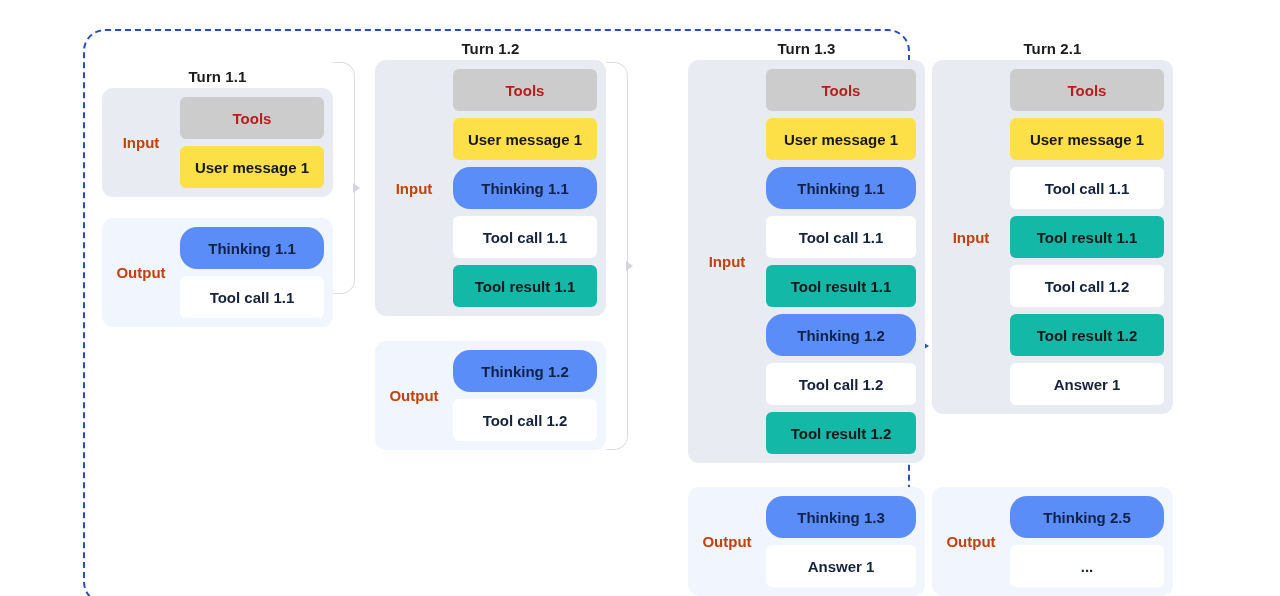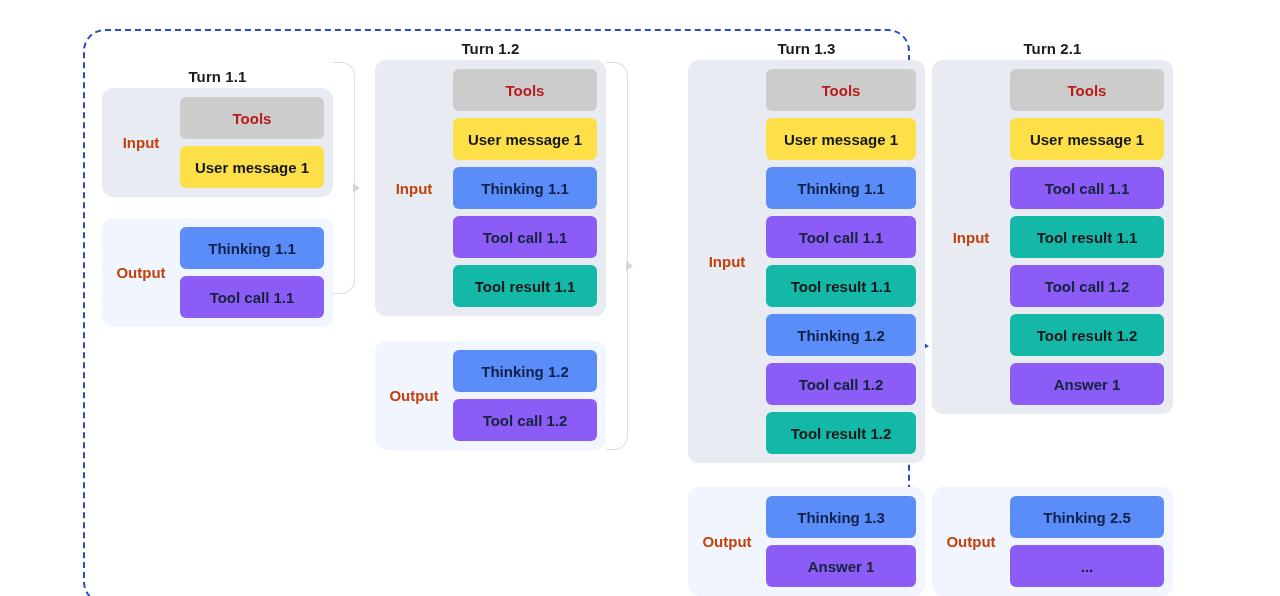--- a/index.html
+++ b/index.html
@@ -87,22 +87,22 @@
     display: flex;
     align-items: center;
     justify-content: center;
     font-size: 15px;
     line-height: 1;
     white-space: nowrap;
   }
   
   .row.system    { background: #cccccc; color: #b91c1c; font-weight: 700; text-align: center; }
   .row.user      { background: #fde047; color: #16181c; font-weight: 600; }
-  .row.thinking  { background: #5b8df8; color: #10214a; font-weight: 700; }
-  .row.assistant { background: #8b5cf6; color: #16233d; font-weight: 600; }
+  .row.thinking  { background: #5b8df8; color: #10214a; font-weight: 700; border-radius: 17px; }
+  .row.assistant { background: #ffffff; color: #16233d; font-weight: 600; }
   .row.toolres   { background: #14b8a6; color: #16181c; font-weight: 600; }
 </style>
 </head>
 <body>
 
 <div id="stage">
 
   <div class="session-box" style="left: 83px; top: 29px; width: 827px; height: 575px; border-color: rgb(43, 75, 196);"></div>
 
   <div class="session-arrow" style="left: 916px; top: 338px; border-left-color: rgb(43, 75, 196);"></div>

